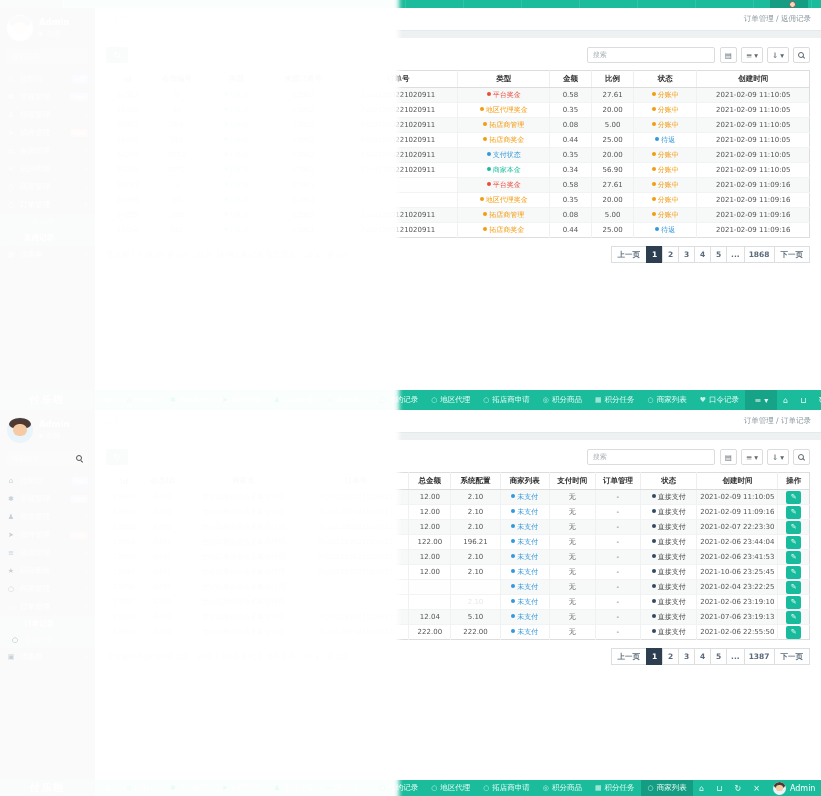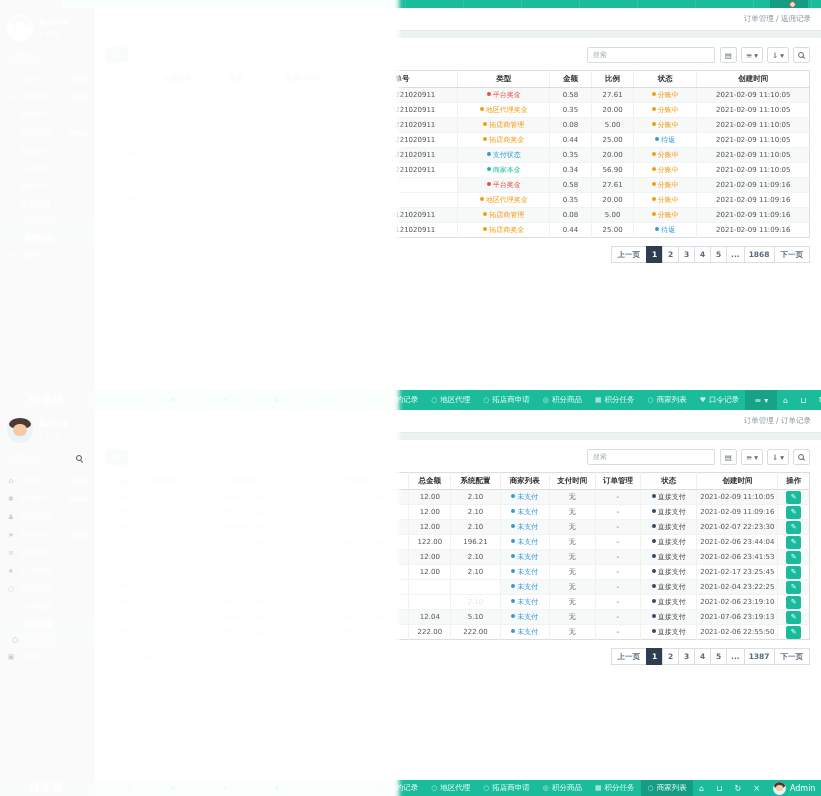--- a/index.html
+++ b/index.html
@@ -777,21 +777,21 @@
                 <td>13897</td>
                 <td>6491</td>
                 <td>世纪菲黛丽美妆形象设计店</td>
                 <td>FLL01389721020623</td>
                 <td>12.00</td>
                 <td>2.10</td>
                 <td><span class="dot" style="background: rgb(52, 152, 219);"></span><span style="color: rgb(52, 152, 219);">未支付</span></td>
                 <td>无</td>
                 <td>-</td>
                 <td><span class="dot" style="background: rgb(52, 73, 94);"></span><span style="color:#444">直接支付</span></td>
-                <td>2021-02-17 23:25:45</td>
+                <td>2021-10-06 23:25:45</td>
                 <td><button class="btn-edit">
                     <span>✎</span>
                   </button></td>
               </tr>
 
               <tr>
                 <td>13896</td>
                 <td>6491</td>
                 <td>世纪菲黛丽美妆形象设计店</td>
                 <td class="redacted"></td>

